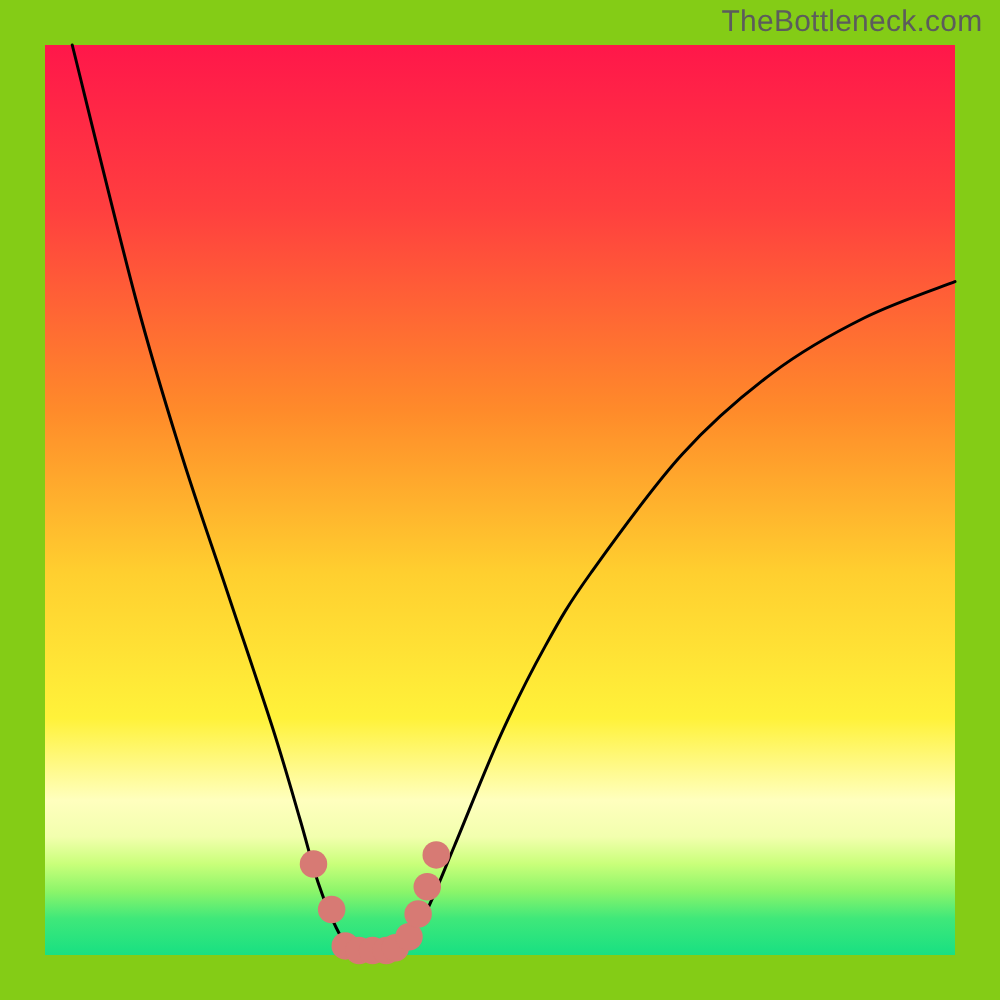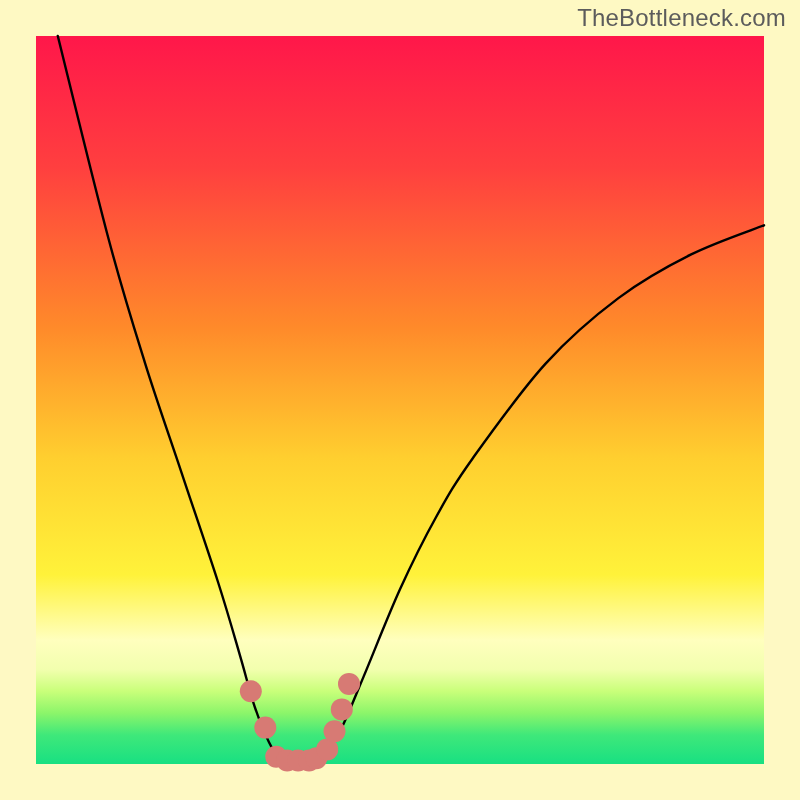--- a/index.html
+++ b/index.html
@@ -8,21 +8,21 @@
     width: 800px;
     height: 800px;
     background: #000;
     font-family: Arial, Helvetica, sans-serif;
     overflow: hidden;
   }
   .outer {
     position: relative;
     width: 800px;
     height: 800px;
-    background: #fef9c3;
+    background: #84cc16;
   }
   .watermark {
     position: absolute;
     top: 4px;
     right: 14px;
     color: #5c5c5c;
     font-size: 24px;
     font-weight: 500;
     letter-spacing: 0.2px;
     z-index: 5;

